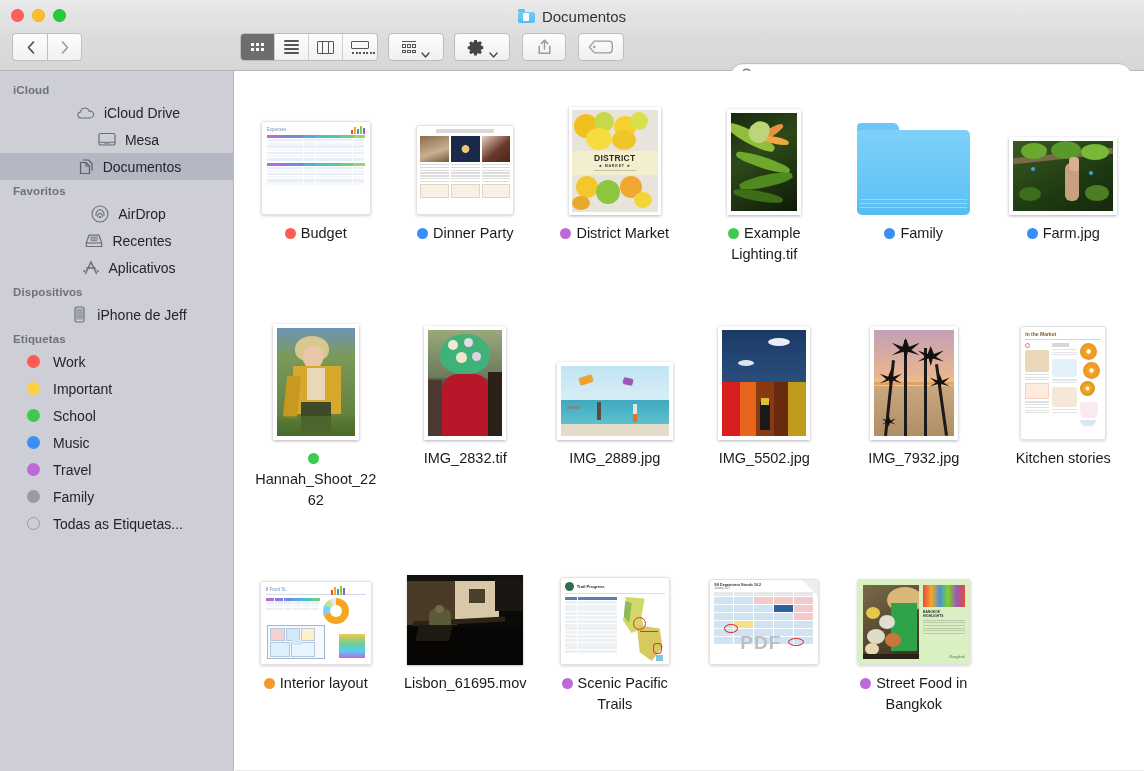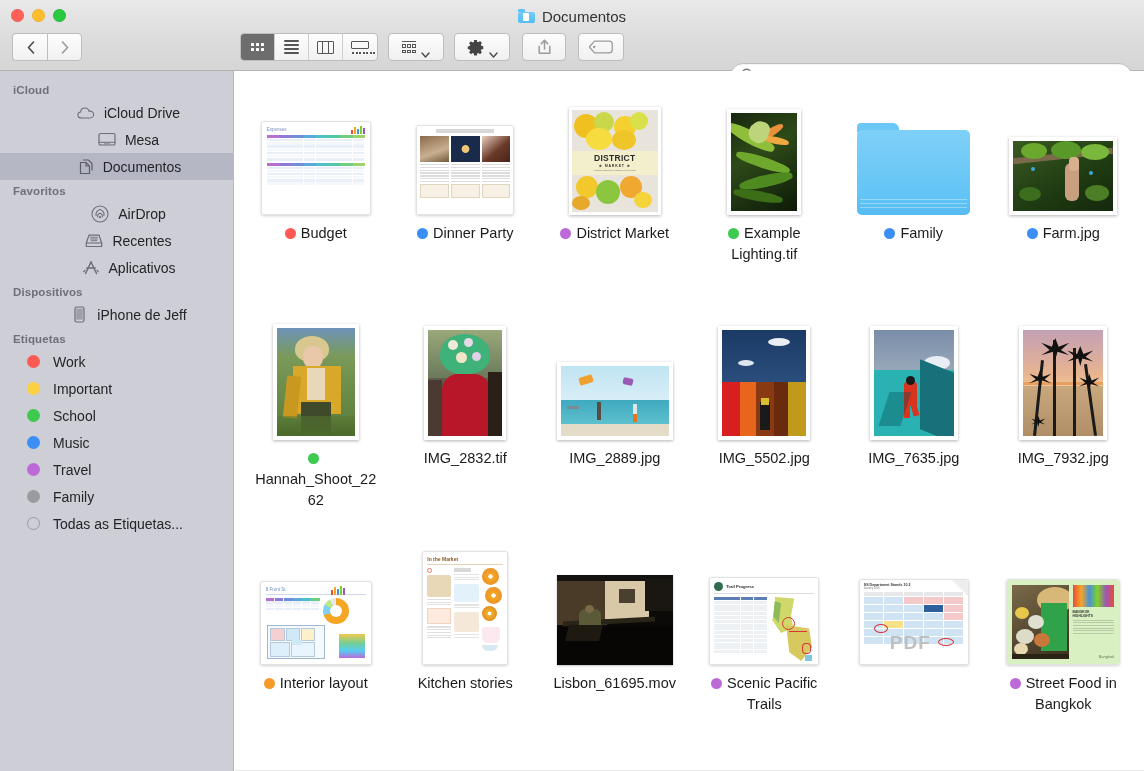--- a/index.html
+++ b/index.html
@@ -1012,40 +1012,20 @@
                 <div style="position:absolute;left:66px;top:52px;width:18px;height:54px;background:#c09a1a"></div>
                 <div style="position:absolute;left:38px;top:72px;width:10px;height:28px;background:#1a1a1a"></div>
                 <div style="position:absolute;left:39px;top:68px;width:8px;height:7px;background:#d8c030"></div>
               </div>
             </div>
           </div>
         </div>
         <div class="fname"><span>IMG_5502.jpg</span></div>
       </div>
 
-      <div class="cell">
-        <div class="thumb-box">
-          <div class="photo-thumb">
-            <div class="img" style="width:80px;height:106px;background:#2aa8a8">
-              <div class="pic">
-                <div style="position:absolute;left:0;top:0;width:80px;height:44px;background:linear-gradient(180deg,#7a8ea8,#9aaabc)"></div>
-                <div style="position:absolute;left:50px;top:26px;width:26px;height:14px;background:#e8eef4;border-radius:50%"></div>
-                <div style="position:absolute;left:0;top:40px;width:80px;height:66px;background:#2ab2b2"></div>
-                <div style="position:absolute;left:46px;top:36px;width:34px;height:70px;background:#18707a;transform:skewY(22deg)"></div>
-                <div style="position:absolute;left:30px;top:52px;width:13px;height:24px;background:#d8341e;border-radius:3px"></div>
-                <div style="position:absolute;left:32px;top:46px;width:9px;height:9px;background:#1a1a1a;border-radius:50%"></div>
-                <div style="position:absolute;left:30px;top:74px;width:6px;height:14px;background:#d8341e"></div>
-                <div style="position:absolute;left:38px;top:74px;width:6px;height:12px;background:#d8341e;transform:rotate(-16deg)"></div>
-                <div style="position:absolute;left:10px;top:62px;width:22px;height:34px;background:rgba(0,70,80,.35);transform:skewX(-18deg)"></div>
-              </div>
-            </div>
-          </div>
-        </div>
-        <div class="fname"><span>IMG_7635.jpg</span></div>
-      </div>
 
       <div class="cell">
         <div class="thumb-box">
           <div class="photo-thumb">
             <div class="img" style="width:80px;height:106px;background:linear-gradient(180deg,#c3a0b6 0%,#e8b490 42%,#f0c89a 55%,#c8a078 100%)">
               <div class="pic">
                 <div style="position:absolute;left:0;top:56px;width:80px;height:50px;background:linear-gradient(180deg,#c9a87e,#b08f66)"></div>
                 <div style="position:absolute;left:0;top:52px;width:80px;height:3px;background:#e8a060"></div>
                 <div style="position:absolute;left:30px;top:10px;width:3px;height:96px;background:#1a1a1a"></div>
                 <div style="position:absolute;left:50px;top:18px;width:3px;height:88px;background:#1a1a1a"></div>
@@ -1054,86 +1034,20 @@
                 <div style="position:absolute;left:18px;top:8px;width:28px;height:22px;background:#111;clip-path:polygon(50% 0,62% 40%,100% 22%,70% 54%,100% 78%,58% 62%,50% 100%,42% 62%,0 78%,30% 54%,0 22%,38% 40%)"></div>
                 <div style="position:absolute;left:44px;top:16px;width:26px;height:20px;background:#111;clip-path:polygon(50% 0,62% 40%,100% 22%,70% 54%,100% 78%,58% 62%,50% 100%,42% 62%,0 78%,30% 54%,0 22%,38% 40%)"></div>
                 <div style="position:absolute;left:6px;top:40px;width:22px;height:17px;background:#111;clip-path:polygon(50% 0,62% 40%,100% 22%,70% 54%,100% 78%,58% 62%,50% 100%,42% 62%,0 78%,30% 54%,0 22%,38% 40%)"></div>
                 <div style="position:absolute;left:56px;top:44px;width:20px;height:16px;background:#111;clip-path:polygon(50% 0,62% 40%,100% 22%,70% 54%,100% 78%,58% 62%,50% 100%,42% 62%,0 78%,30% 54%,0 22%,38% 40%)"></div>
                 <div style="position:absolute;left:8px;top:86px;width:14px;height:11px;background:#111;clip-path:polygon(50% 0,62% 40%,100% 22%,70% 54%,100% 78%,58% 62%,50% 100%,42% 62%,0 78%,30% 54%,0 22%,38% 40%)"></div>
               </div>
             </div>
           </div>
         </div>
         <div class="fname"><span>IMG_7932.jpg</span></div>
-      </div>
-
-      <div class="cell">
-        <div class="thumb-box">
-          <div class="doc-thumb">
-            <div class="il">
-              <div class="il-title">8 Front St.</div>
-              <div class="ss-bars" style="right:26px;top:5px">
-                <i style="height:5px;background:#e94b3c"></i>
-                  <i style="height:8px;background:#f5a623"></i>
-                <i style="height:6px;background:#4a90d9"></i>
-                  <i style="height:9px;background:#7ed321"></i>
-                <i style="height:7px;background:#9b59b6"></i>
-              </div>
-              <div style="margin-top:3px;width:54px">
-                <div style="display:flex;height:2.6px;margin-bottom:0.7px">
-                  <i style="flex:1;background:#b96fd0;margin-right:.4px"></i>
-                    <i style="flex:1;background:#8e7ad8;margin-right:.4px"></i>
-                  <i style="flex:1;background:#6f8fd8;margin-right:.4px"></i>
-                    <i style="flex:1;background:#5ba9d8;margin-right:.4px"></i>
-                  <i style="flex:1;background:#4fbfc8;margin-right:.4px"></i>
-                    <i style="flex:1;background:#6fcf7f"></i>
-                </div>
-                <div class="ss-row">
-                    <i></i>
-                    <i></i>
-                    <i></i>
-                    <i></i>
-                    <i></i>
-                    <i></i>
-                  </div>
-                <div class="ss-row alt">
-                    <i></i>
-                    <i></i>
-                    <i></i>
-                    <i></i>
-                    <i></i>
-                    <i></i>
-                  </div>
-                <div class="ss-row">
-                    <i></i>
-                    <i></i>
-                    <i></i>
-                    <i></i>
-                    <i></i>
-                    <i></i>
-                  </div>
-              </div>
-              <div class="donut"></div>
-              <div style="position:absolute;right:6px;bottom:6px;width:26px;height:24px;background:linear-gradient(180deg,#f2c94c,#6fcf97 40%,#56ccf2 70%,#bb6bd9)"></div>
-              <div class="floorplan">
-                <div class="room" style="left:2px;top:2px;width:15px;height:13px;background:#f5d0d0"></div>
-                <div class="room" style="left:18px;top:2px;width:14px;height:13px;background:#cfe9f7"></div>
-                <div class="room" style="left:33px;top:2px;width:14px;height:13px;background:#fdf0cb"></div>
-                <div class="room" style="left:2px;top:16px;width:20px;height:15px;background:#dceffb"></div>
-                <div class="room" style="left:23px;top:16px;width:24px;height:15px;background:#e8f5ff"></div>
-                <div style="position:absolute;left:24px;top:14px;width:10px;height:5px;background:#cfe9f7"></div>
-              </div>
-            </div>
-          </div>
-        </div>
-        <div class="fname">
-          <span class="dotwrap">
-            <span class="dot1" style="background:#f79a2c"></span>
-          </span><span>Interior layout</span>
-        </div>
       </div>
 
       <div class="cell">
         <div class="thumb-box">
           <div class="doc-thumb">
             <div class="ks">
               <div class="ks-h">In the Market</div>
               <div style="display:flex;gap:3px">
                 <div style="flex:1">
                   <div style="width:5px;height:5px;border:0.6px solid #e07a6a;border-radius:50%"></div>
@@ -1169,20 +1083,86 @@
                 </div>
               </div>
             </div>
           </div>
         </div>
         <div class="fname"><span>Kitchen stories</span></div>
       </div>
 
       <div class="cell">
         <div class="thumb-box">
+          <div class="doc-thumb">
+            <div class="il">
+              <div class="il-title">8 Front St.</div>
+              <div class="ss-bars" style="right:26px;top:5px">
+                <i style="height:5px;background:#e94b3c"></i>
+                  <i style="height:8px;background:#f5a623"></i>
+                <i style="height:6px;background:#4a90d9"></i>
+                  <i style="height:9px;background:#7ed321"></i>
+                <i style="height:7px;background:#9b59b6"></i>
+              </div>
+              <div style="margin-top:3px;width:54px">
+                <div style="display:flex;height:2.6px;margin-bottom:0.7px">
+                  <i style="flex:1;background:#b96fd0;margin-right:.4px"></i>
+                    <i style="flex:1;background:#8e7ad8;margin-right:.4px"></i>
+                  <i style="flex:1;background:#6f8fd8;margin-right:.4px"></i>
+                    <i style="flex:1;background:#5ba9d8;margin-right:.4px"></i>
+                  <i style="flex:1;background:#4fbfc8;margin-right:.4px"></i>
+                    <i style="flex:1;background:#6fcf7f"></i>
+                </div>
+                <div class="ss-row">
+                    <i></i>
+                    <i></i>
+                    <i></i>
+                    <i></i>
+                    <i></i>
+                    <i></i>
+                  </div>
+                <div class="ss-row alt">
+                    <i></i>
+                    <i></i>
+                    <i></i>
+                    <i></i>
+                    <i></i>
+                    <i></i>
+                  </div>
+                <div class="ss-row">
+                    <i></i>
+                    <i></i>
+                    <i></i>
+                    <i></i>
+                    <i></i>
+                    <i></i>
+                  </div>
+              </div>
+              <div class="donut"></div>
+              <div style="position:absolute;right:6px;bottom:6px;width:26px;height:24px;background:linear-gradient(180deg,#f2c94c,#6fcf97 40%,#56ccf2 70%,#bb6bd9)"></div>
+              <div class="floorplan">
+                <div class="room" style="left:2px;top:2px;width:15px;height:13px;background:#f5d0d0"></div>
+                <div class="room" style="left:18px;top:2px;width:14px;height:13px;background:#cfe9f7"></div>
+                <div class="room" style="left:33px;top:2px;width:14px;height:13px;background:#fdf0cb"></div>
+                <div class="room" style="left:2px;top:16px;width:20px;height:15px;background:#dceffb"></div>
+                <div class="room" style="left:23px;top:16px;width:24px;height:15px;background:#e8f5ff"></div>
+                <div style="position:absolute;left:24px;top:14px;width:10px;height:5px;background:#cfe9f7"></div>
+              </div>
+            </div>
+          </div>
+        </div>
+        <div class="fname">
+          <span class="dotwrap">
+            <span class="dot1" style="background:#f79a2c"></span>
+          </span><span>Interior layout</span>
+        </div>
+      </div>
+
+      <div class="cell">
+        <div class="thumb-box">
           <div class="plain-thumb" style="width:116px;height:90px;background:#0b0a08">
             <div class="pic">
               <div style="position:absolute;left:0;top:0;width:116px;height:14px;background:#141210"></div>
               <div style="position:absolute;left:0;top:6px;width:50px;height:44px;background:#4a3a28"></div>
               <div style="position:absolute;left:48px;top:6px;width:44px;height:38px;background:#d8c8a8"></div>
               <div style="position:absolute;left:62px;top:14px;width:16px;height:14px;background:#4a4030"></div>
               <div style="position:absolute;left:88px;top:4px;width:28px;height:32px;background:#1a1612"></div>
               <div style="position:absolute;left:6px;top:44px;width:92px;height:5px;background:#2a2418;transform:rotate(-3deg)"></div>
               <div style="position:absolute;left:22px;top:34px;width:22px;height:18px;background:#5a5a38;border-radius:6px 6px 2px 2px"></div>
               <div style="position:absolute;left:28px;top:30px;width:9px;height:8px;background:#7a6a48;border-radius:50%"></div>

